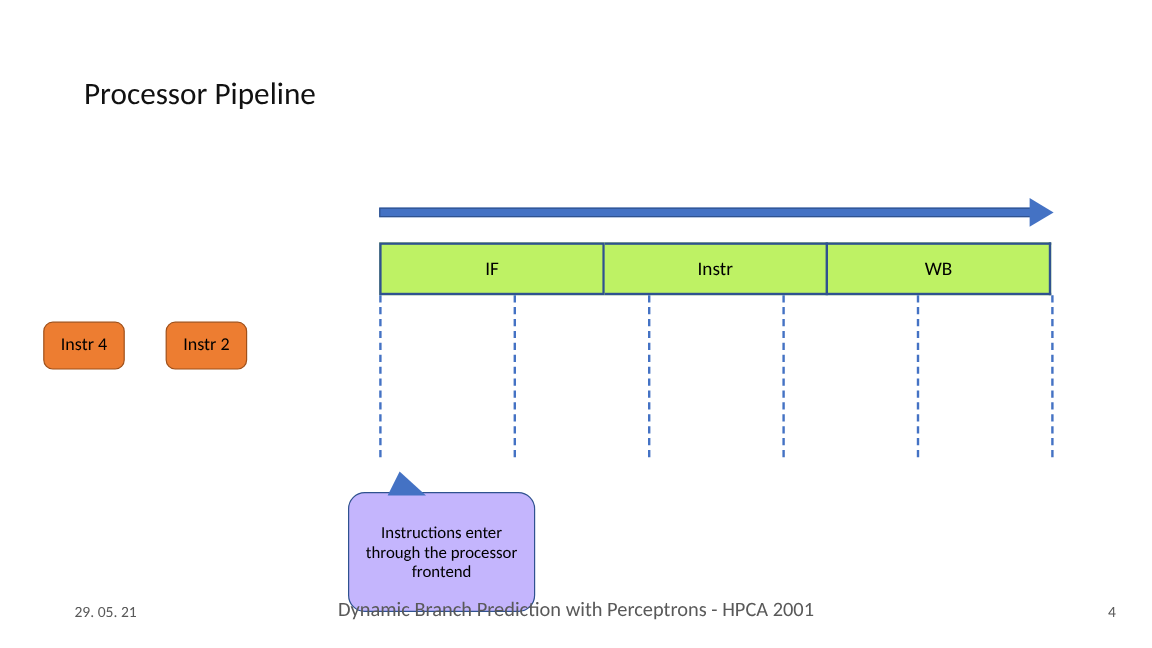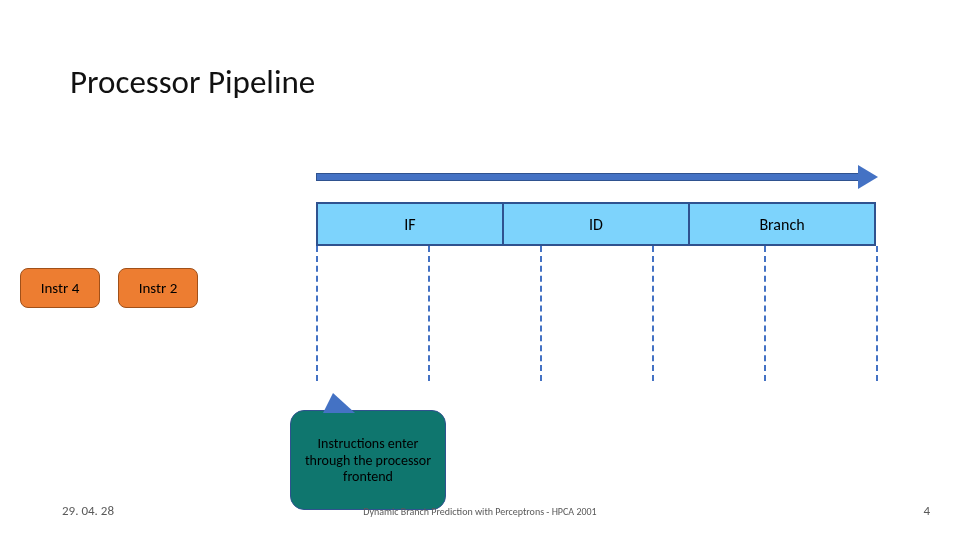--- a/index.html
+++ b/index.html
@@ -4,37 +4,37 @@
 <style>
   * { box-sizing: border-box; margin: 0; padding: 0; }
   html, body { width: 960px; height: 540px; background: #fff; font-family: "Segoe UI", Calibri, Arial, sans-serif; color: #000; position: relative; }
 
   .slide { position: relative; width: 960px; height: 540px; }
 
   .title {
     position: absolute;
     left: 70px;
     top: 62px;
-    font-size: 33px;
+    font-size: 26px;
     font-weight: 400;
     color: #111;
   }
 
   
   .stage-bar {
     position: absolute;
     left: 316px;
     top: 202px;
     width: 560px;
     height: 44px;
     display: flex;
   }
   .stage {
     flex: 1 1 0;
-    background: #7dd3fc;
+    background: #bef264;
     border: 2px solid #2f528f;
     display: flex;
     align-items: center;
     justify-content: center;
     font-size: 16px;
     color: #000;
   }
   .stage + .stage { border-left: none; }
 
   
@@ -86,40 +86,41 @@
 
   
   .instrs {
     position: absolute;
     left: 20px;
     top: 268px;
     display: flex;
     gap: 18px;
   }
   .instr {
-    width: 80px;
+    width: 68px;
     height: 40px;
     background: #ed7d31;
     border: 1.5px solid #a05019;
     border-radius: 8px;
     display: flex;
     align-items: center;
     justify-content: center;
     font-size: 15px;
     color: #000;
+    margin-left: 16px;
   }
 
   
   .callout {
     position: absolute;
     left: 290px;
     top: 410px;
     width: 156px;
     height: 100px;
-    background: #0f766e;
+    background: #c4b5fd;
     border: 1.5px solid #2f528f;
     border-radius: 14px;
     color: #000;
     font-size: 14px;
     text-align: center;
     padding: 8px 10px 6px 10px;
     line-height: 1.2;
     display: flex;
     align-items: center;
     justify-content: center;
@@ -152,21 +153,21 @@
     left: 62px;
     bottom: 22px;
     font-size: 13px;
     color: #595959;
   }
   .footer-caption {
     position: absolute;
     left: 0; right: 0;
     bottom: 22px;
     text-align: center;
-    font-size: 10px;
+    font-size: 17px;
     color: #595959;
   }
   .footer-page {
     position: absolute;
     right: 30px;
     bottom: 22px;
     font-size: 13px;
     color: #595959;
   }
 </style>
@@ -177,39 +178,39 @@
 
   <h1 class="title">Processor Pipeline</h1>
 
   <div class="flow-arrow">
     <div class="shaft"></div>
     <div class="head"></div>
   </div>
 
   <div class="stage-bar">
     <div class="stage">IF</div>
-    <div class="stage">ID</div>
-    <div class="stage">Branch</div>
+    <div class="stage">Instr</div>
+    <div class="stage">WB</div>
   </div>
 
   <div class="guides">
     <div class="guide" style="left:0%"></div>
     <div class="guide" style="left:20%"></div>
     <div class="guide" style="left:40%"></div>
     <div class="guide" style="left:60%"></div>
     <div class="guide" style="left:80%"></div>
     <div class="guide" style="left:100%"></div>
   </div>
 
   <div class="instrs">
     <div class="instr">Instr 4</div>
     <div class="instr">Instr 2</div>
   </div>
 
   <div class="callout">
     <span>Instructions enter through the processor frontend</span>
   </div>
 
-  <div class="footer-date">29. 04. 28</div>
+  <div class="footer-date">29. 05. 21</div>
   <div class="footer-caption">Dynamic Branch Prediction with Perceptrons - HPCA 2001</div>
   <div class="footer-page">4</div>
 
 </div>
 
 </body></html>

